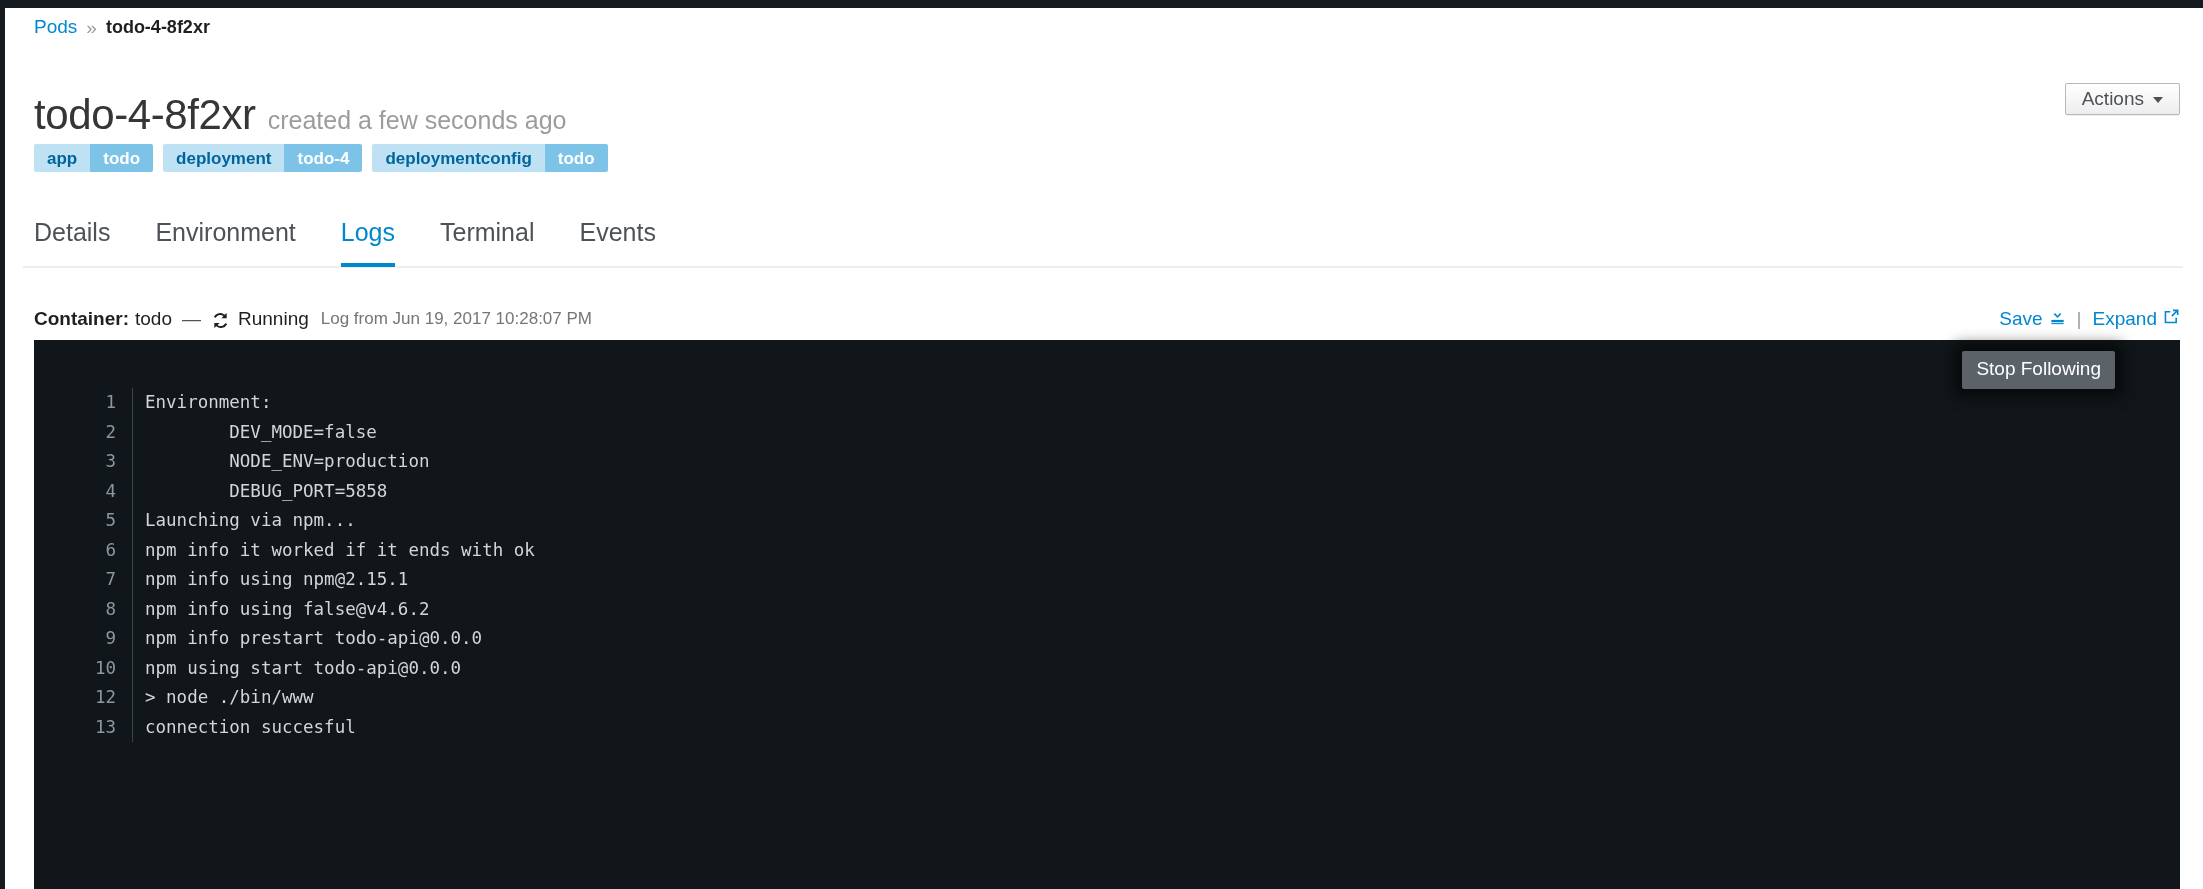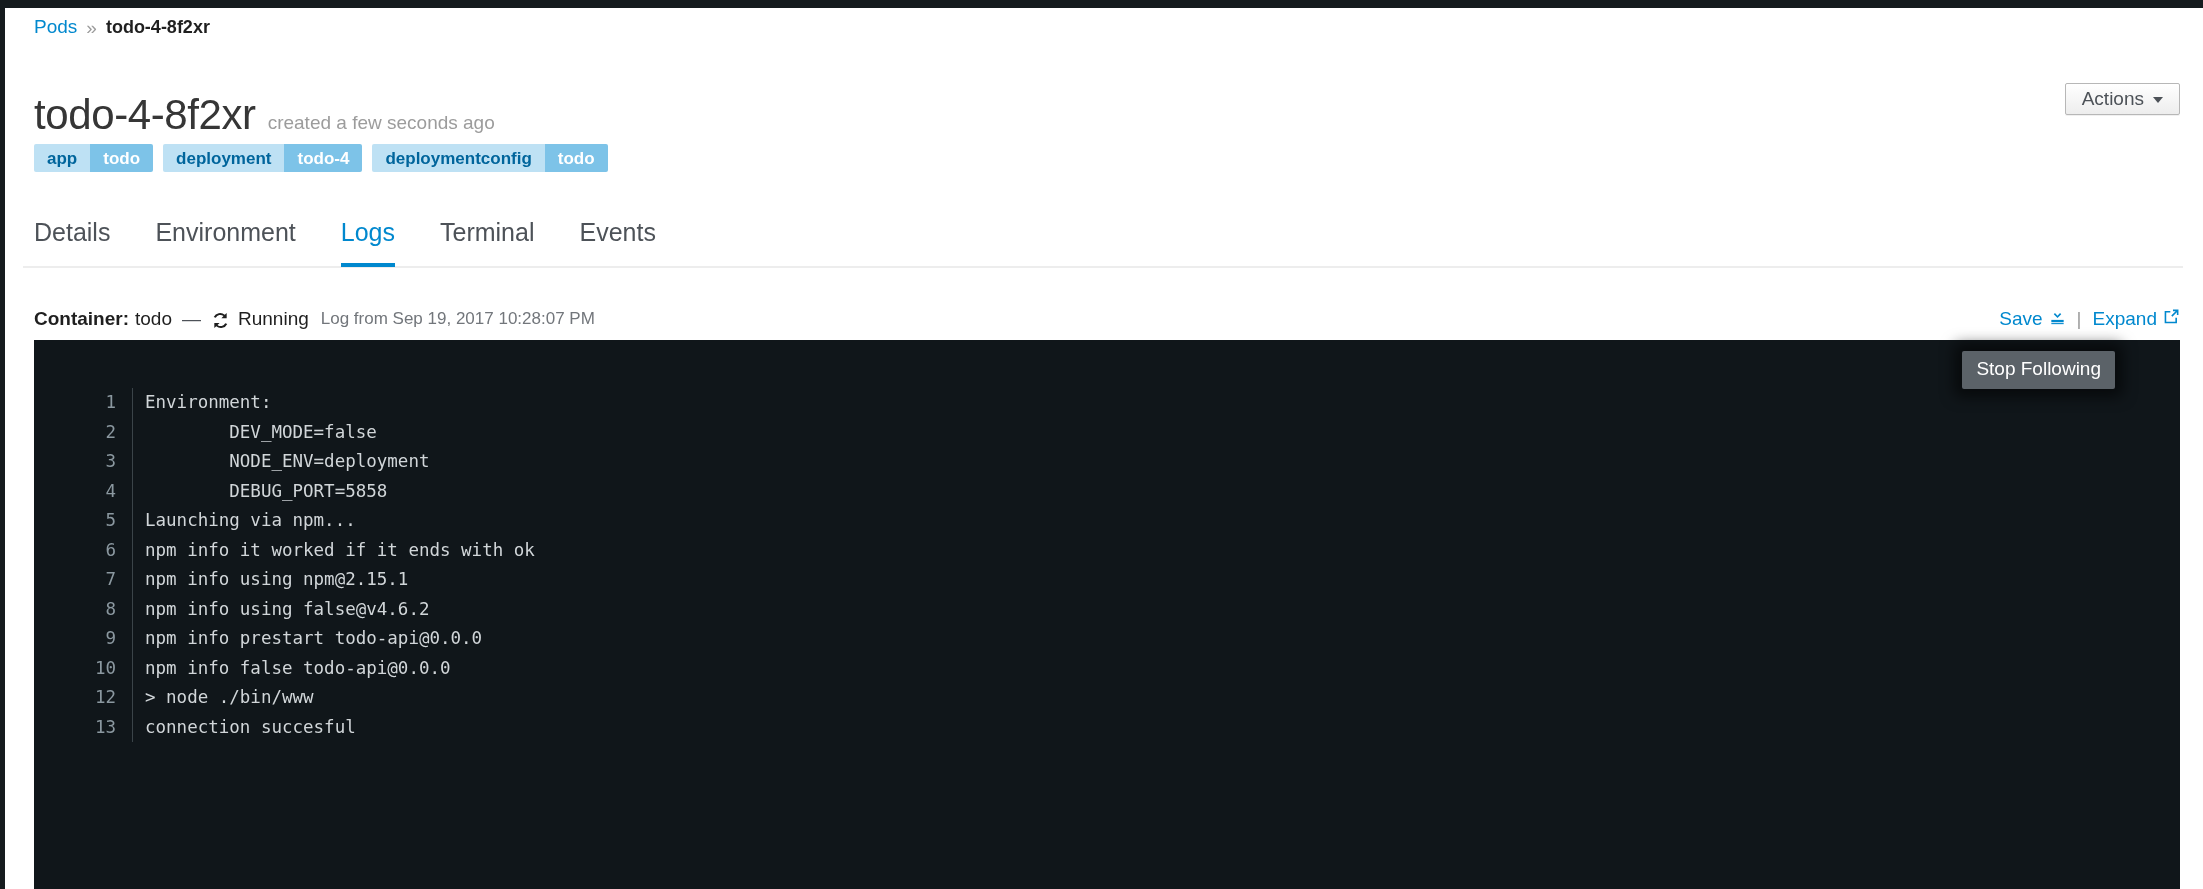--- a/index.html
+++ b/index.html
@@ -65,21 +65,21 @@
     align-items: baseline;
   }
   .page-title {
     font-size: 42px;
     font-weight: 300;
     color: #363636;
     letter-spacing: -0.4px;
     line-height: 1;
   }
   .page-subtitle {
-    font-size: 19px;
+    font-size: 25px;
     color: #9c9c9c;
     margin-left: 12px;
     font-weight: 400;
   }
 
   
   .actions-btn {
     position: absolute;
     top: 83px; right: 23px;
     height: 32px;
@@ -321,21 +321,21 @@
       <span class="ct-label">Container:</span>
       <span class="ct-name">todo</span>
       <span class="dash">—</span>
       <span class="sync-icon">
         <svg viewBox="0 0 16 16" width="19" height="19" aria-hidden="true">
           <path fill="#1f1f1f" d="M11.6 3.1A6 6 0 0 0 2.3 5.1l1.7.6A4.2 4.2 0 0 1 10.5 4.3l-1.7 1.7h4.4V1.6l-1.6 1.5z"></path>
           <path fill="#1f1f1f" d="M4.4 12.9A6 6 0 0 0 13.7 10.9l-1.7-.6A4.2 4.2 0 0 1 5.5 11.7l1.7-1.7H2.8v4.4l1.6-1.5z"></path>
         </svg>
       </span>
       <span class="state">Running</span>
-      <span class="logfrom">Log from Sep 19, 2017 10:28:07 PM</span>
+      <span class="logfrom">Log from Jun 19, 2017 10:28:07 PM</span>
     </div>
     <div class="status-right">
       <a href="#">
         <span>Save</span>
         <span>
           <svg viewBox="0 0 16 16" width="17" height="17" aria-hidden="true">
             <path fill="#0088ce" d="M8 1v6.2L5.6 4.8 4.5 5.9 8 9.5l3.5-3.6-1.1-1.1L8 7.2V1z"></path>
             <rect x="2.2" y="11.2" width="11.6" height="2.2" fill="#0088ce"></rect>
             <rect x="2.2" y="14.2" width="11.6" height="1" fill="#0088ce"></rect>
           </svg>
@@ -359,21 +359,21 @@
       <div class="log-line">
         <span class="ln">1</span>
         <span class="lc">Environment:</span>
       </div>
       <div class="log-line">
         <span class="ln">2</span>
         <span class="lc">        DEV_MODE=false</span>
       </div>
       <div class="log-line">
         <span class="ln">3</span>
-        <span class="lc">        NODE_ENV=deployment</span>
+        <span class="lc">        NODE_ENV=production</span>
       </div>
       <div class="log-line">
         <span class="ln">4</span>
         <span class="lc">        DEBUG_PORT=5858</span>
       </div>
       <div class="log-line">
         <span class="ln">5</span>
         <span class="lc">Launching via npm...</span>
       </div>
       <div class="log-line">
@@ -387,21 +387,21 @@
       <div class="log-line">
         <span class="ln">8</span>
         <span class="lc">npm info using false@v4.6.2</span>
       </div>
       <div class="log-line">
         <span class="ln">9</span>
         <span class="lc">npm info prestart todo-api@0.0.0</span>
       </div>
       <div class="log-line">
         <span class="ln">10</span>
-        <span class="lc">npm info false todo-api@0.0.0</span>
+        <span class="lc">npm using start todo-api@0.0.0</span>
       </div>
       <div class="log-line">
         <span class="ln">12</span>
         <span class="lc">&gt; node ./bin/www</span>
       </div>
       <div class="log-line">
         <span class="ln">13</span>
         <span class="lc">connection succesful</span>
       </div>
     </div>

